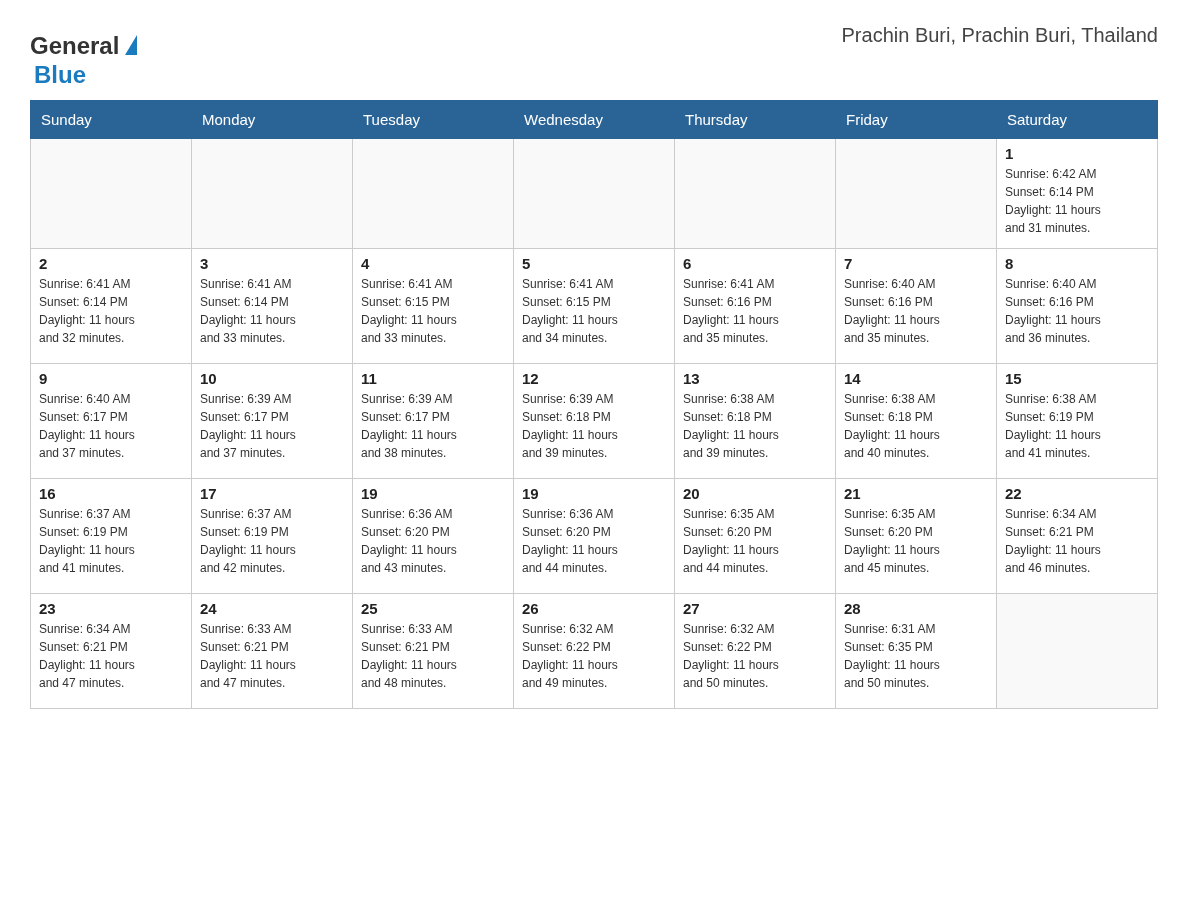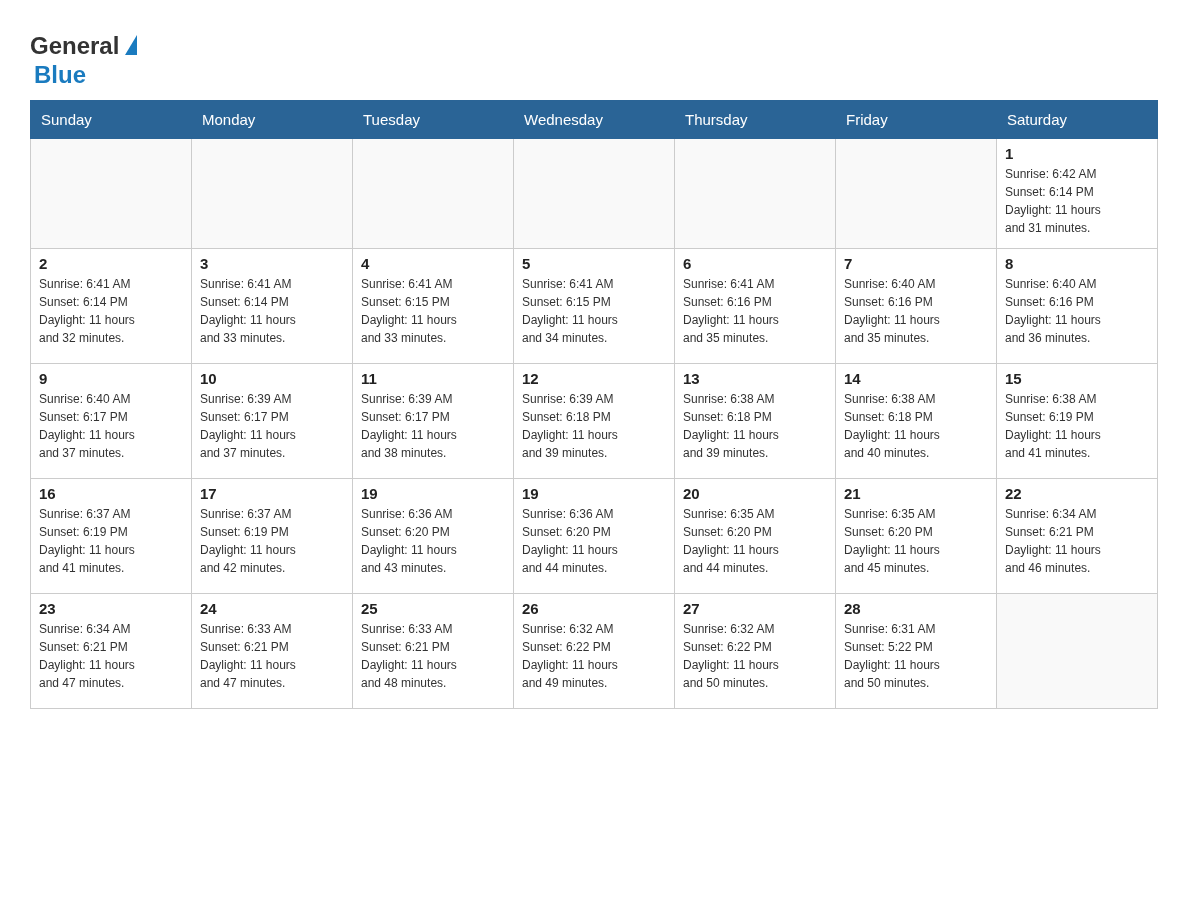--- a/index.html
+++ b/index.html
@@ -96,20 +96,21 @@
 <div class="header">
   <div class="logo">
     <span class="logo-text-general">General</span>
     <div style="display:inline-block; position:relative; margin-left:2px;">
       <div style="width:0; height:0; border-left:12px solid transparent; border-bottom:20px solid #1a7bbf; display:inline-block; vertical-align:middle; margin-bottom:2px;"></div>
     </div>
     <br>
     <span class="logo-text-blue" style="margin-left:0;">Blue</span>
   </div>
   <div class="title-section">
+    <div class="location-title">Prachin Buri, Prachin Buri, Thailand</div>
   </div>
 </div>
 
 <table class="calendar">
   <thead>
     <tr>
     <th>Sunday</th>
         <th>Monday</th>
         <th>Tuesday</th>
         <th>Wednesday</th>
@@ -319,21 +320,21 @@
         <td>
           <span class="day-number">27</span>
           <div class="day-info" style="white-space: pre-line;">Sunrise: 6:32 AM
 Sunset: 6:22 PM
 Daylight: 11 hours
 and 50 minutes.</div>
         </td>
         <td>
           <span class="day-number">28</span>
           <div class="day-info" style="white-space: pre-line;">Sunrise: 6:31 AM
-Sunset: 5:22 PM
+Sunset: 6:35 PM
 Daylight: 11 hours
 and 50 minutes.</div>
         </td>
         <td class="empty-cell"></td>
       </tr>
     </tbody>
 </table>
 
 <style>
   

